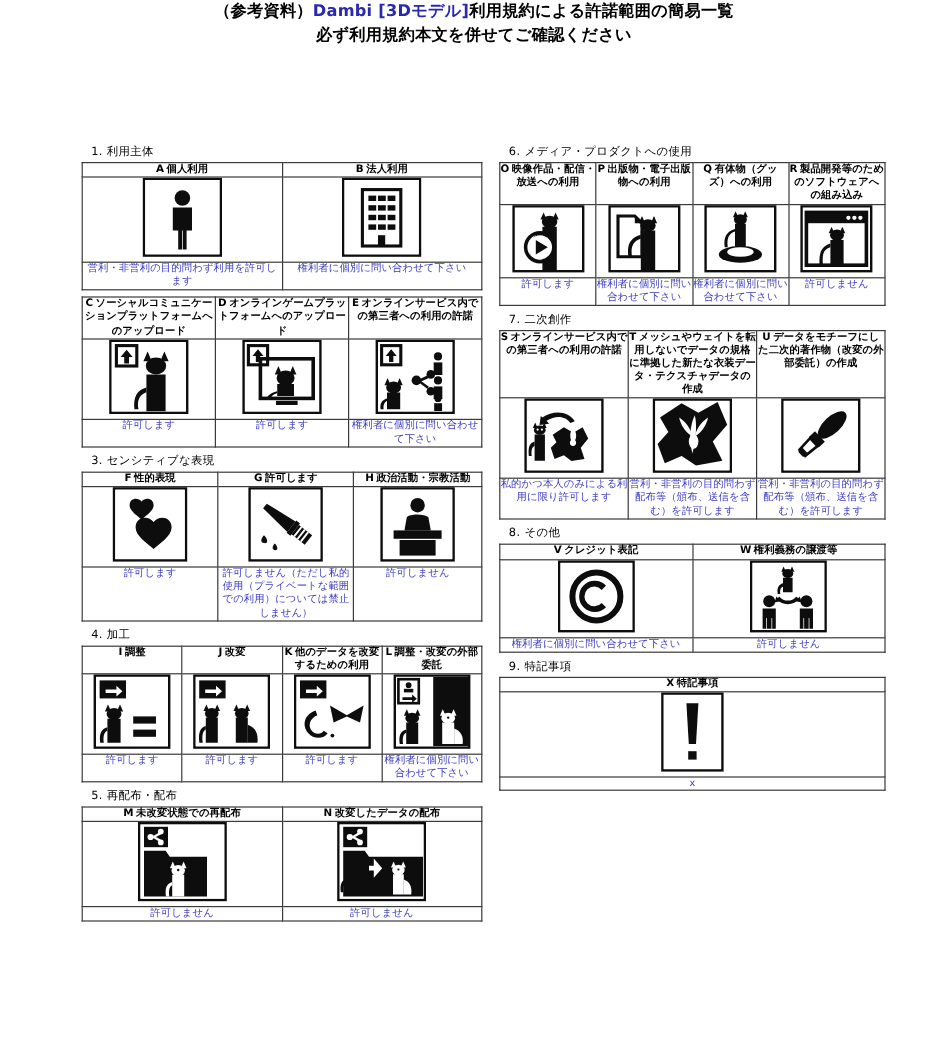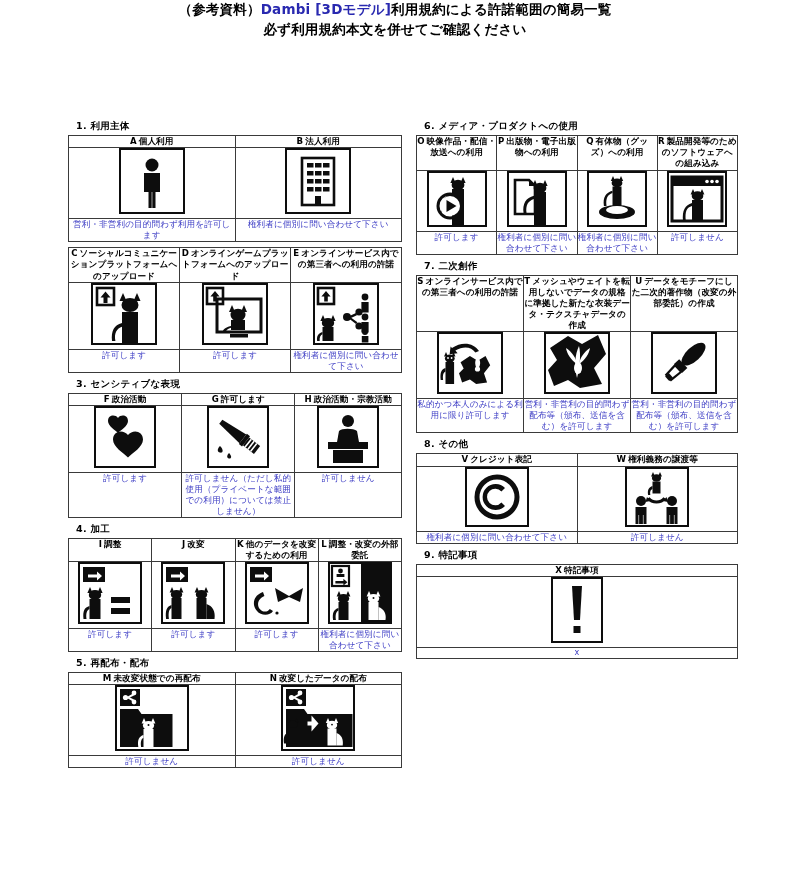--- a/index.html
+++ b/index.html
@@ -52,21 +52,21 @@
   .col-right {
     position: absolute;
     left: 416px;
     top: 0;
     width: 322px;
   }
 
   .section { margin-bottom: 5px; }
   .section-heading {
     font-size: 9.5px;
-    font-weight: bold;
+    font-weight: normal;
     margin: 0 0 2px 8px;
     letter-spacing: 0.3px;
     white-space: nowrap;
   }
 
   table.grid {
     border-collapse: collapse;
     width: 100%;
     table-layout: fixed;
     border: 1.2px solid #3a3a3a;
@@ -264,21 +264,21 @@
         </tbody>
           </table>
       </div>
 
       <div class="section">
         <div class="section-heading">3. センシティブな表現</div>
         <table class="grid">
           <tbody>
               <tr>
             <td class="hdr" style="width:34%">
-              <span class="lbl">F</span><span>政治活動</span>
+              <span class="lbl">F</span><span>性的表現</span>
             </td>
             <td class="hdr" style="width:34%">
               <span class="lbl">G</span><span>許可します</span>
             </td>
             <td class="hdr" style="width:32%">
               <span class="lbl">H</span><span>政治活動・宗教活動</span>
             </td>
           </tr>
           <tr>
             <td class="iconcell">

